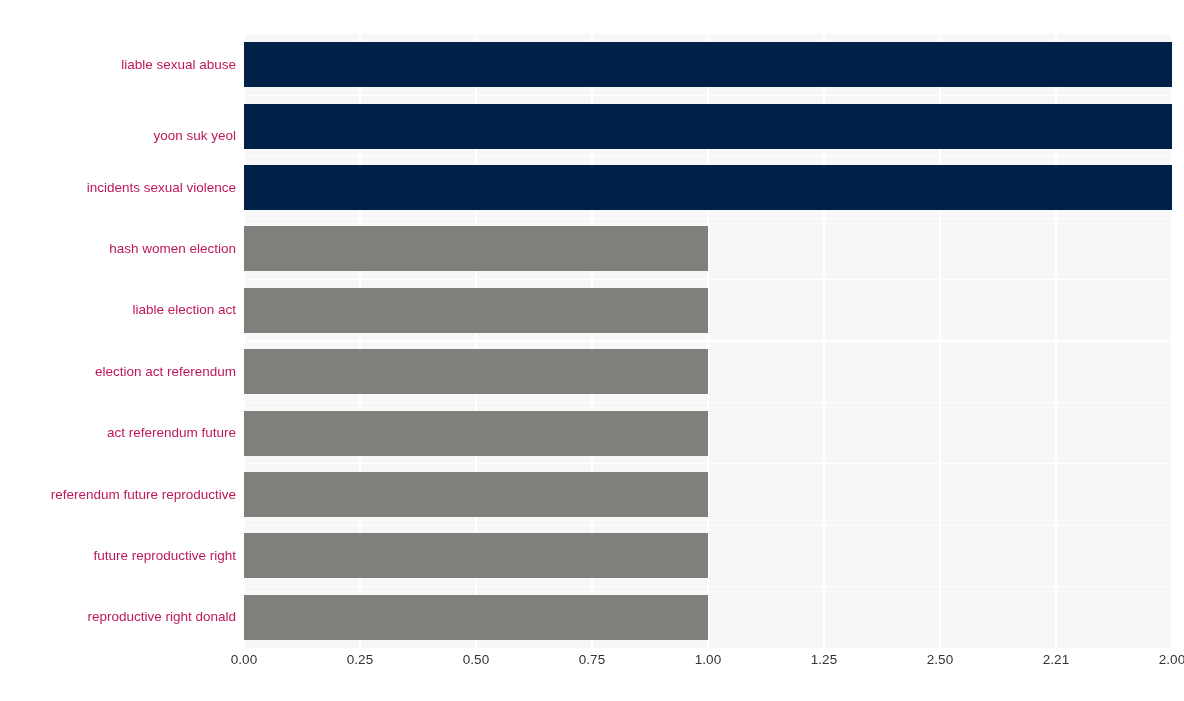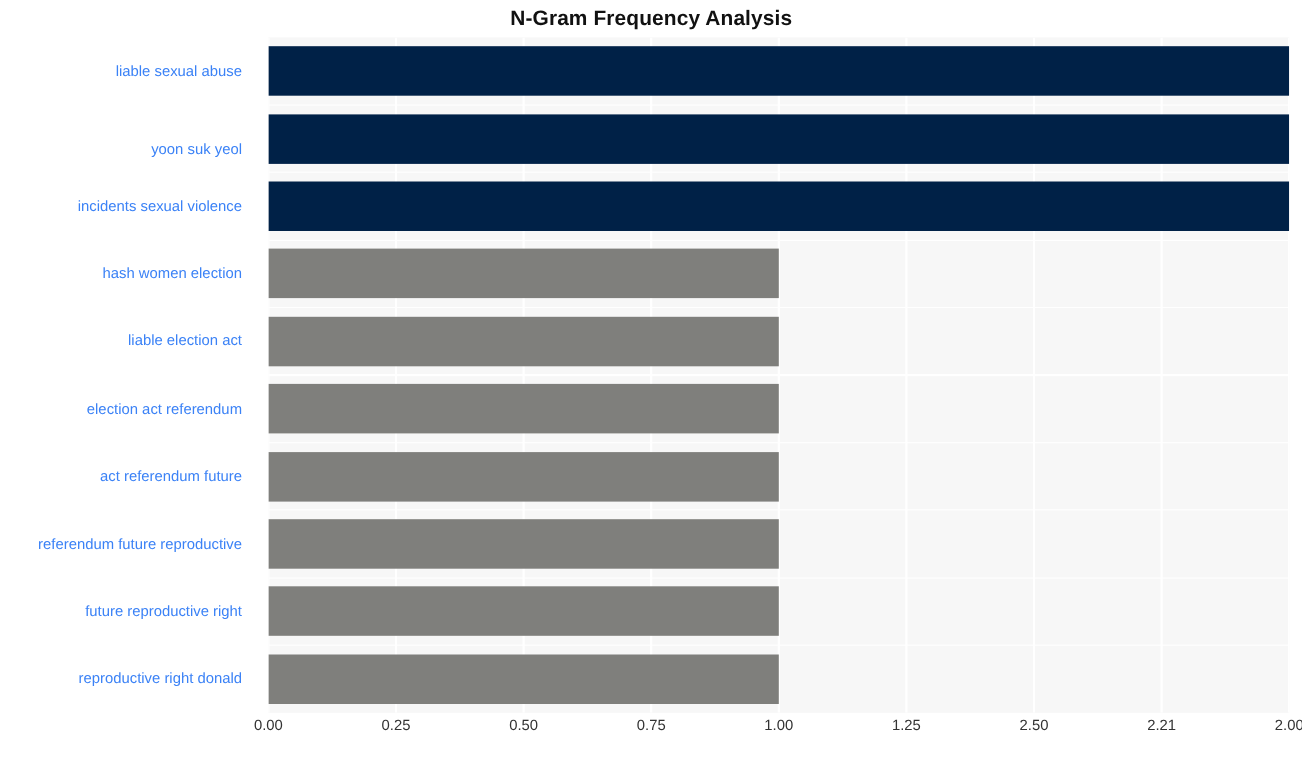--- a/index.html
+++ b/index.html
@@ -56,23 +56,23 @@
     position: absolute;
     left: 0;
     height: 45px;
   }
   
   .ytick {
     position: absolute;
     right: 0;
     width: 236px;
     text-align: right;
-    padding-right: 24px;
+    padding-right: 8px;
     font-size: 13.5px;
-    color: #3b82f6;
+    color: #be185d;
     line-height: 1;
   }
   #y-tick-layer {
     position: absolute;
     left: 0;
     top: 34px;
     width: 244px;
     height: 614px;
   }
   
@@ -99,21 +99,20 @@
     text-align: center;
     font-size: 11px;
     color: #333333;
   }
 </style>
 </head>
 <body>
 
 <div id="figure">
 
-  <div id="chart-title">N-Gram Frequency Analysis</div>
 
   <div id="y-tick-layer">
       <div class="ytick" style="top: 23.7px;">liable sexual abuse</div>
       <div class="ytick" style="top: 95px;">yoon suk yeol</div>
       <div class="ytick" style="top: 146.5px; text-align: right;">incidents sexual violence</div>
       <div class="ytick" style="top: 207.9px;">hash women election</div>
       <div class="ytick" style="top: 269.3px;">liable election act</div>
       <div class="ytick" style="top: 330.7px;">election act referendum</div>
       <div class="ytick" style="top: 392.1px;">act referendum future</div>
       <div class="ytick" style="top: 453.5px;">referendum future reproductive</div>

